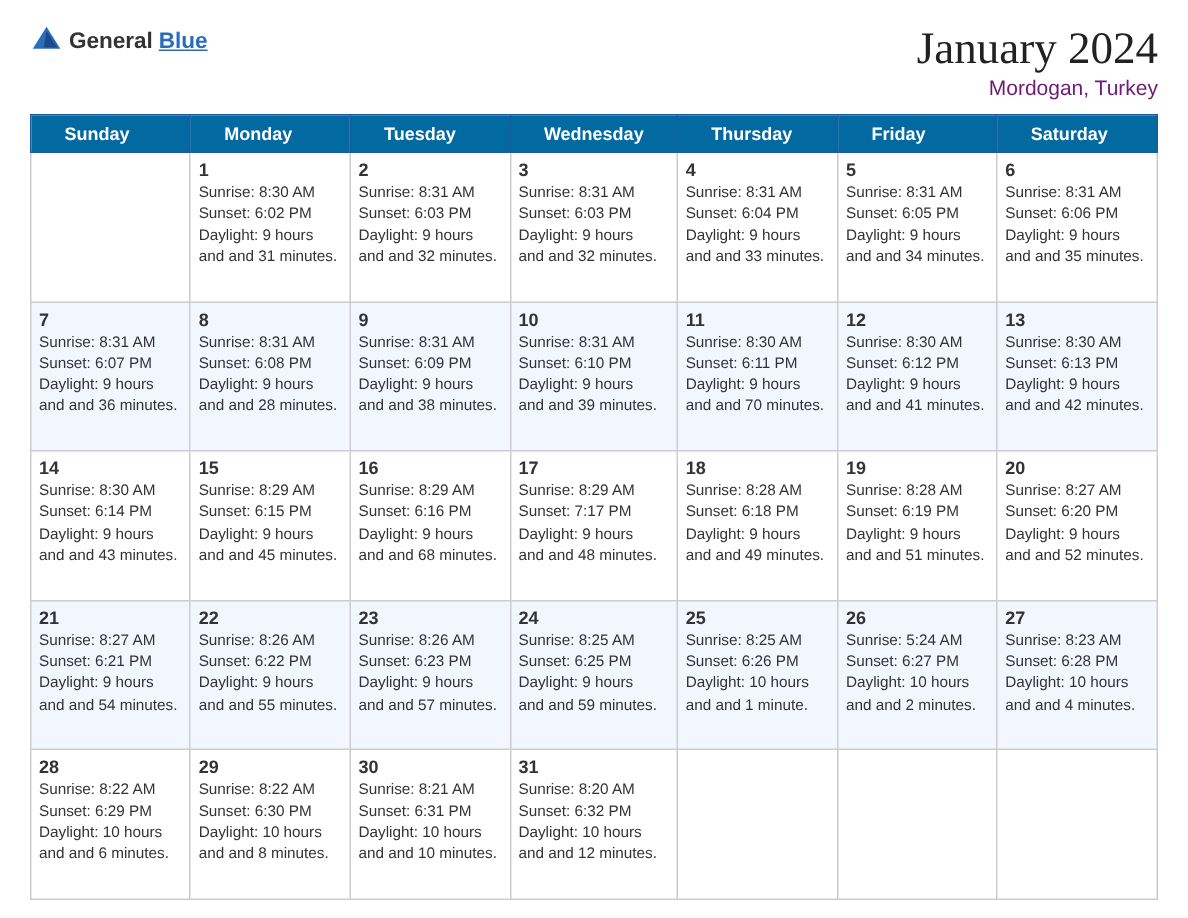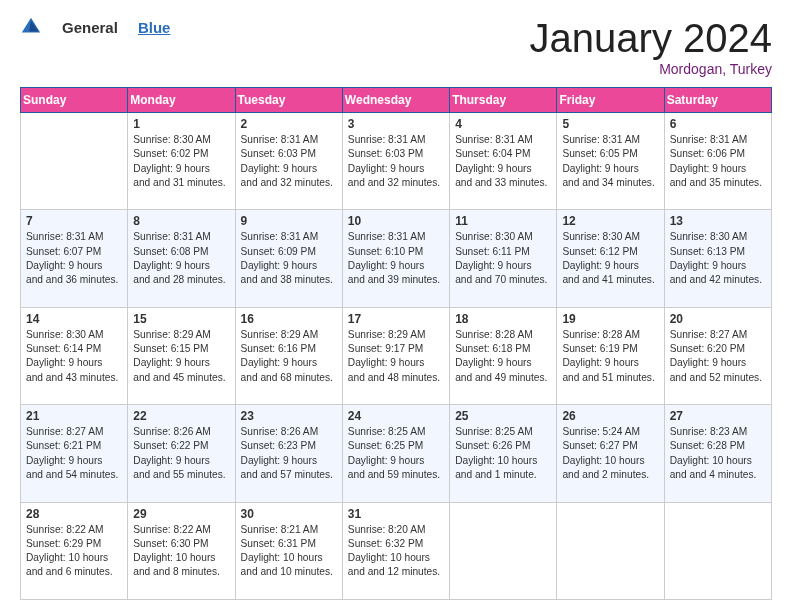--- a/index.html
+++ b/index.html
@@ -19,49 +19,50 @@
     }
     .header {
       display: flex;
       justify-content: space-between;
       align-items: flex-start;
       margin-bottom: 10px;
     }
     .logo {
       display: flex;
       align-items: center;
-      gap: 20px;
+      gap: 4px;
     }
     .logo-icon {
       width: 22px;
       height: 22px;
     }
     .title-block {
       text-align: right;
     }
     .month-year {
-      font-size: 40px;
+      font-size: 30px;
       font-weight: normal;
       color: #222;
+      font-family: Liberation Serif, serif;
     }
     .location {
       font-size: 14px;
       color: #701a75;
     }
     .calendar-table {
       width: 100%;
       border-collapse: collapse;
       flex: 1;
     }
     .calendar-table thead tr th {
-      background-color: #ec4899;
+      background-color: #0369a1;
       color: #fff;
       font-size: 12px;
       font-weight: bold;
-      padding: 5px 2px;
+      padding: 5px 22px;
       text-align: left;
       border: 1px solid #1e5a9e;
     }
     .calendar-table tbody tr td {
       border: 1px solid #ccc;
       vertical-align: top;
       padding: 4px 5px;
       font-size: 10.2px;
       color: #333;
       width: calc(100% / 7);
@@ -236,21 +237,21 @@
           <td>
             <span class="day-num">16</span>
             <span class="cell-line">Sunrise: 8:29 AM</span>
             <span class="cell-line">Sunset: 6:16 PM</span>
             <span class="cell-line">Daylight: 9 hours</span>
             <span class="cell-line">and and 68 minutes.</span>
           </td>
           <td>
             <span class="day-num">17</span>
             <span class="cell-line">Sunrise: 8:29 AM</span>
-            <span class="cell-line">Sunset: 9:17 PM</span>
+            <span class="cell-line">Sunset: 7:17 PM</span>
             <span class="cell-line">Daylight: 9 hours</span>
             <span class="cell-line">and and 48 minutes.</span>
           </td>
           <td>
             <span class="day-num">18</span>
             <span class="cell-line">Sunrise: 8:28 AM</span>
             <span class="cell-line">Sunset: 6:18 PM</span>
             <span class="cell-line">Daylight: 9 hours</span>
             <span class="cell-line">and and 49 minutes.</span>
           </td>

